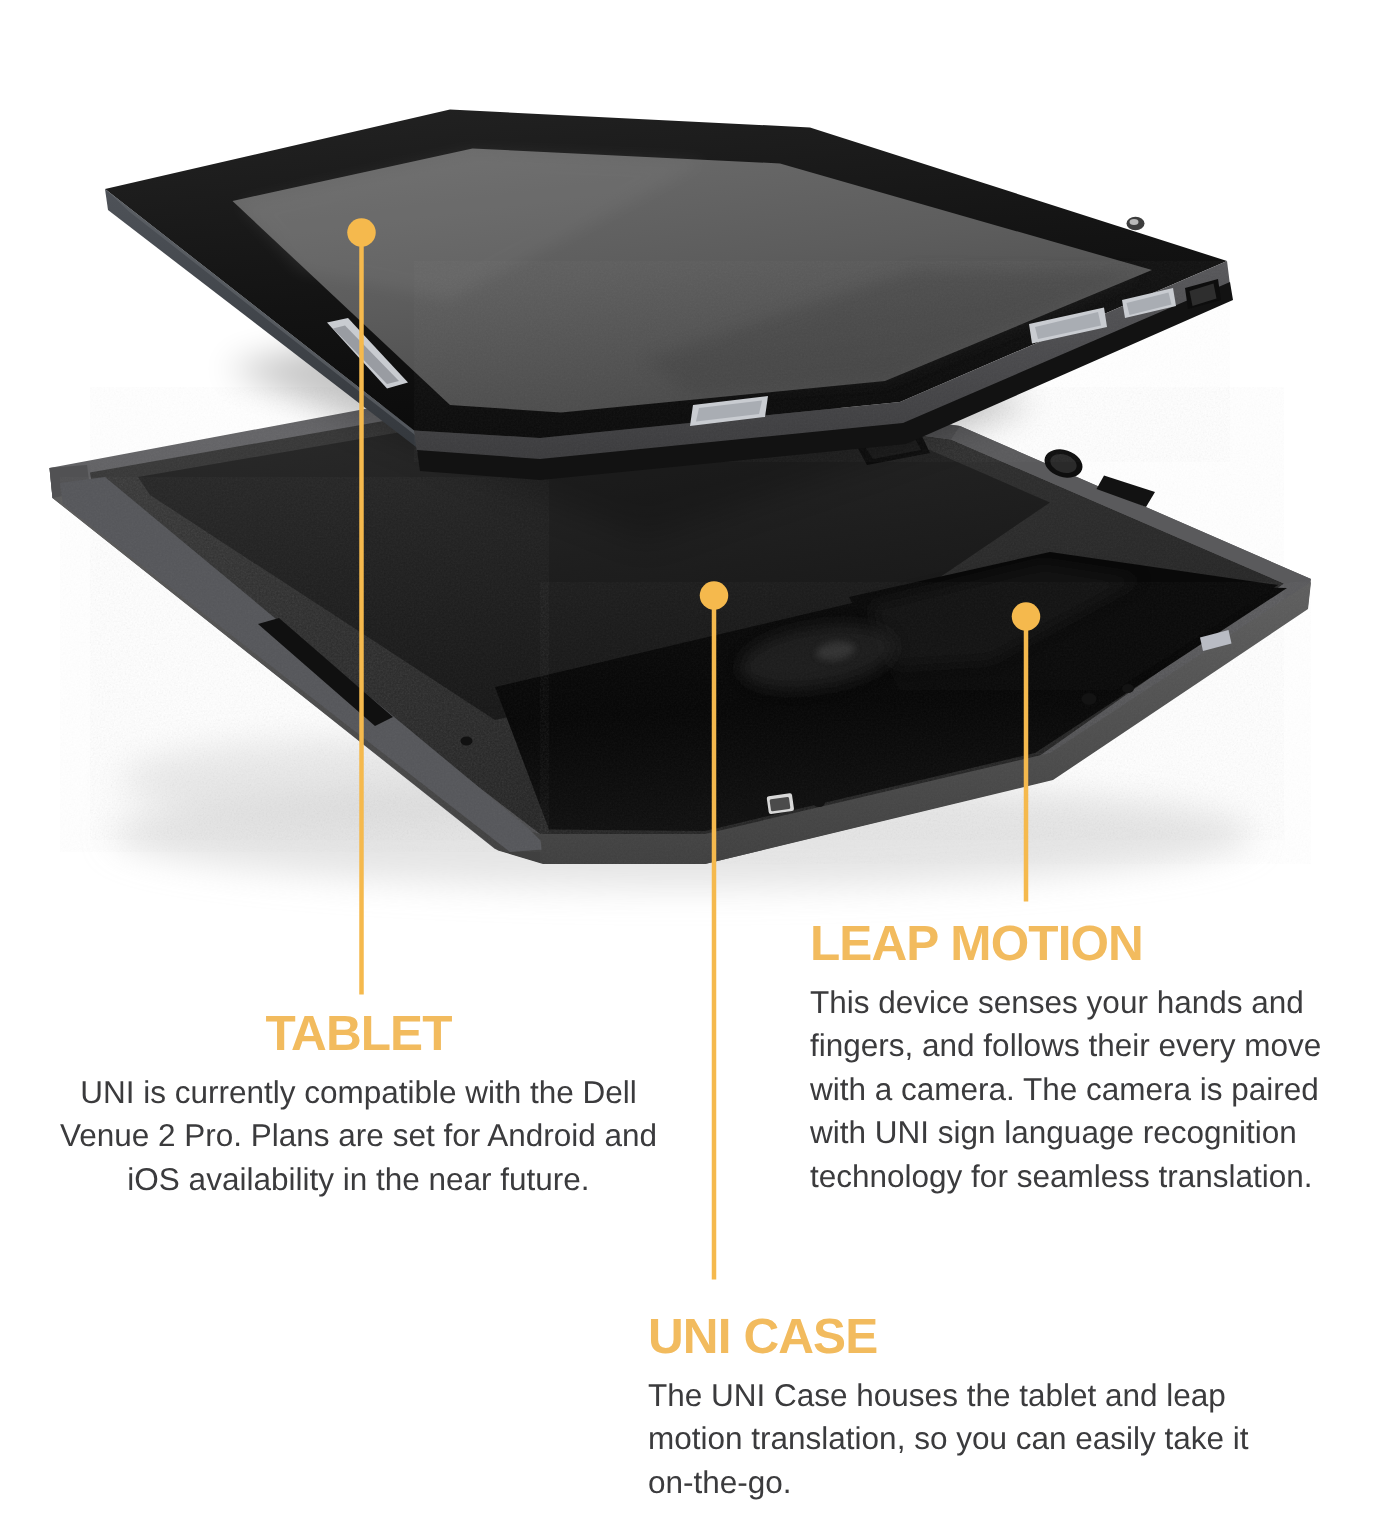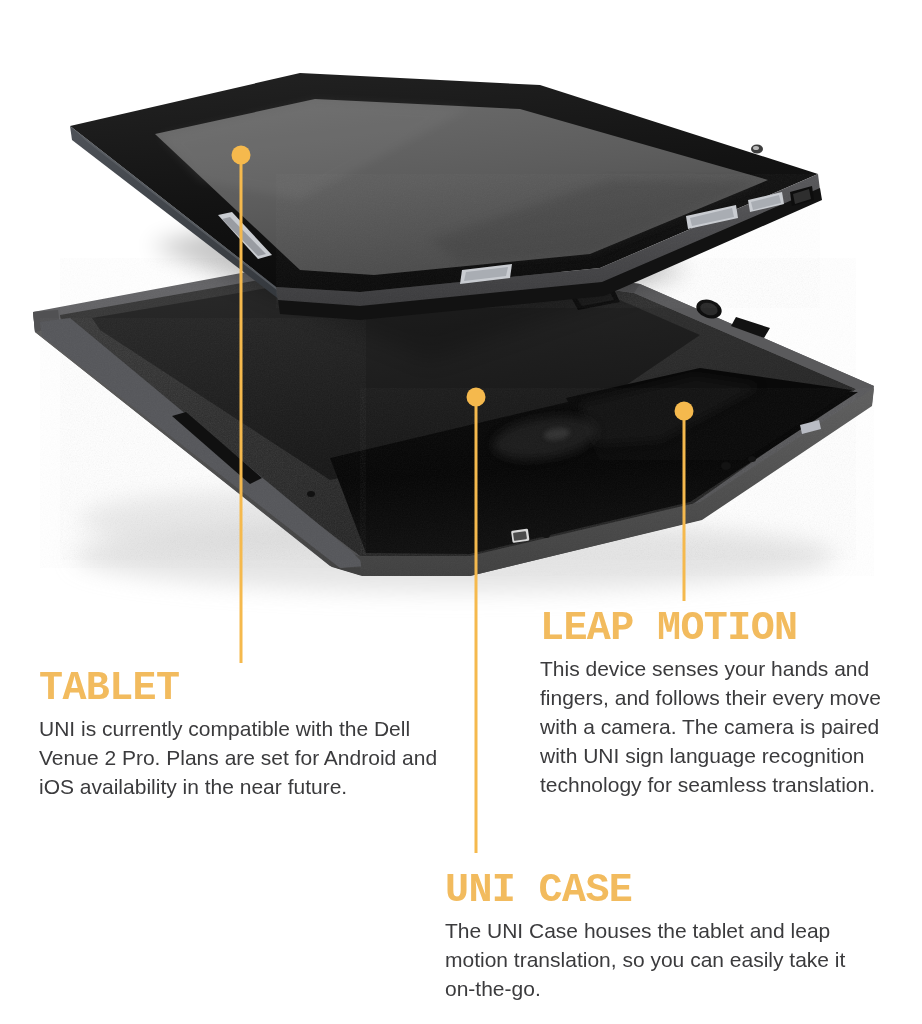--- a/index.html
+++ b/index.html
@@ -26,41 +26,41 @@
     width: 922px;
     height: 1024px;
   }
   #illustration svg { display: block; }
 
   
   .callout {
     position: absolute;
   }
   .callout-heading {
-    font-family: Liberation Mono, monospace;
+    font-family: Liberation Sans, sans-serif;
     font-weight: bold;
-    font-size: 40px;
+    font-size: 33px;
     line-height: 42px;
     letter-spacing: -0.6px;
     color: #f2bb5e;
     margin: 0 0 4px 0;
     white-space: nowrap;
   }
   .callout-body {
     font-family: Liberation Sans, sans-serif;
     font-weight: normal;
     font-size: 21px;
     line-height: 29px;
     color: #3b3b3d;
     margin: 0;
   }
 
-  #callout-tablet        { left: 39px;  top: 668px; width: 400px; }
+  #callout-tablet        { left: 39px;  top: 668px; width: 400px; text-align: center; }
   #callout-leap-motion   { left: 540px; top: 608px; width: 370px; }
-  #callout-uni-case      { left: 432px; top: 870px; width: 420px; margin-left: 13px; }
+  #callout-uni-case      { left: 432px; top: 870px; width: 420px; }
 
   .leader-line-group { pointer-events: none; }
 </style>
 </head>
 <body>
 
 <div id="page">
 
   <div id="illustration">
     <svg width="922" height="1024" viewBox="0 0 922 1024" xmlns="http://www.w3.org/2000/svg">

